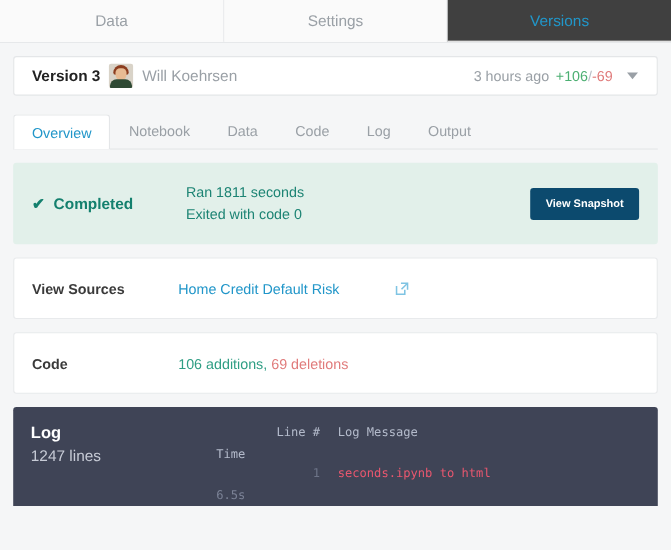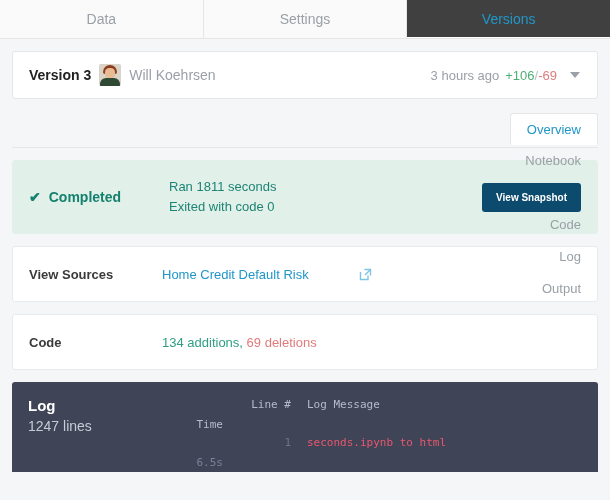--- a/index.html
+++ b/index.html
@@ -49,21 +49,21 @@
   .page {
     padding: 12px 12px 0 12px;
     box-sizing: border-box;
   }
 
   
   .version-header {
     background: #ffffff;
     border: 1px solid #e4e6e8;
     border-radius: 3px;
-    height: 48px;
+    height: 36px;
     display: flex;
     align-items: center;
     padding: 0 4px 0 16px;
     box-sizing: border-box;
   }
   .version-label {
     font-weight: bold;
     font-size: 14px;
     color: #222;
     white-space: nowrap;
@@ -132,21 +132,20 @@
     border-top: 6px solid #9aa0a6;
   }
 
   
   .subtabs {
     display: flex;
     align-items: flex-end;
     height: 34px;
     margin-top: 14px;
     border-bottom: 1px solid #e4e6e8;
-    flex-direction: column;
   }
   .subtab {
     padding: 0 16px;
     height: 32px;
     line-height: 32px;
     font-size: 13px;
     color: #9aa0a6;
     cursor: pointer;
     box-sizing: border-box;
     border: 1px solid transparent;
@@ -357,21 +356,21 @@
           <path d="M5.5 1.5 L11.5 1.5 L11.5 7.5" fill="none" stroke="#7fc4e3" stroke-width="1.4"></path>
           <path d="M11.5 1.5 L6.0 7.0" fill="none" stroke="#7fc4e3" stroke-width="1.4"></path>
         </svg>
       </span>
     </a>
   </div>
 
   <div class="card row-card">
     <div class="row-label">Code</div>
     <div>
-      <span class="additions">134 additions</span><span class="comma">, </span><span class="deletions">69 deletions</span>
+      <span class="additions">106 additions</span><span class="comma">, </span><span class="deletions">69 deletions</span>
     </div>
   </div>
 
   <div class="log-panel">
     <div class="log-left">
       <div class="log-title">Log</div>
       <div class="log-lines">1247 lines</div>
     </div>
     <div class="log-table">
       <div class="log-row log-head">

